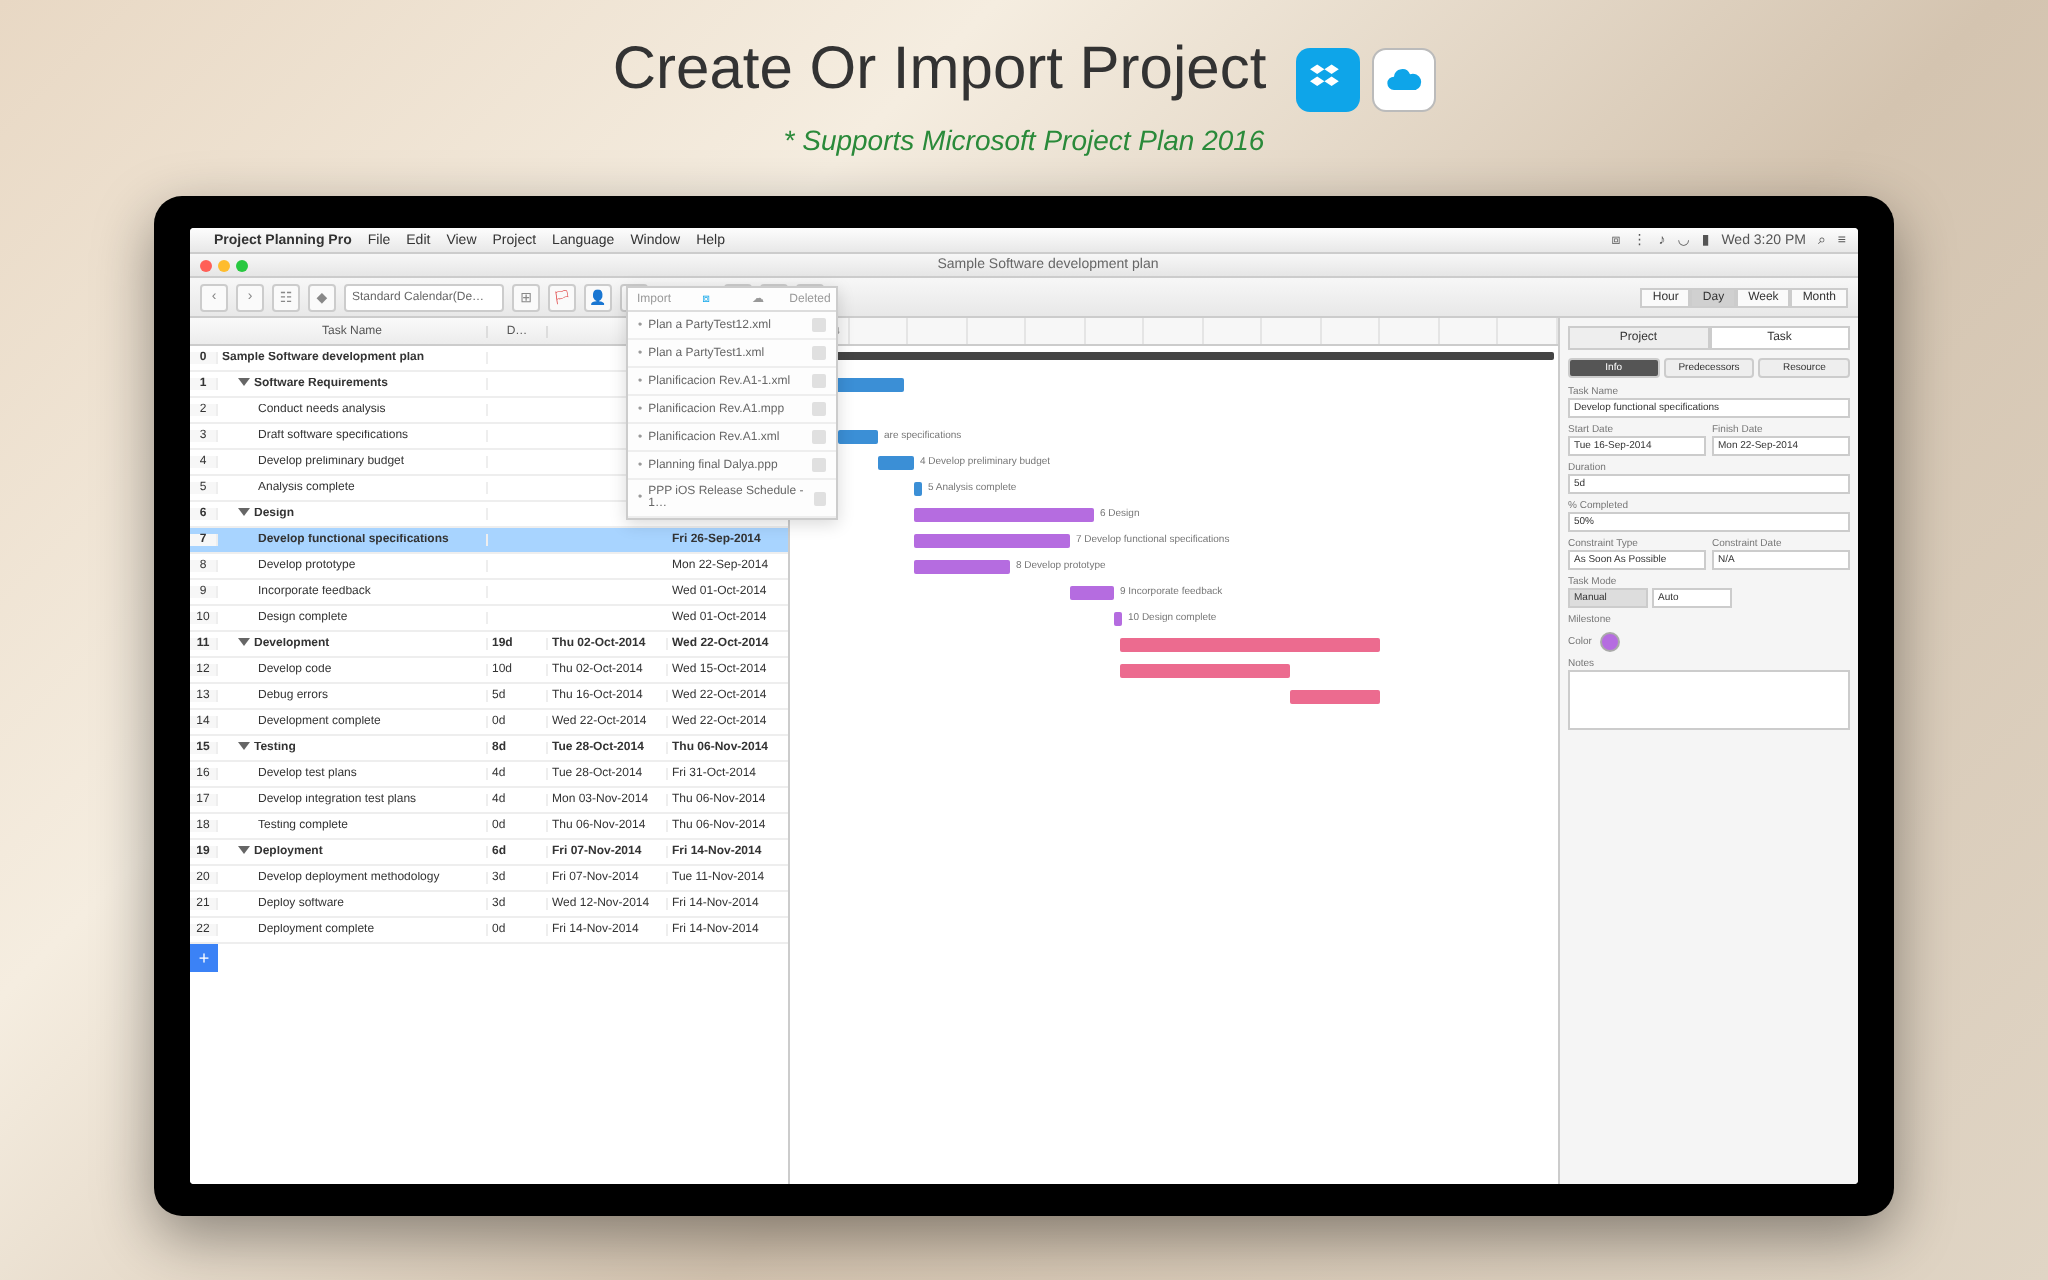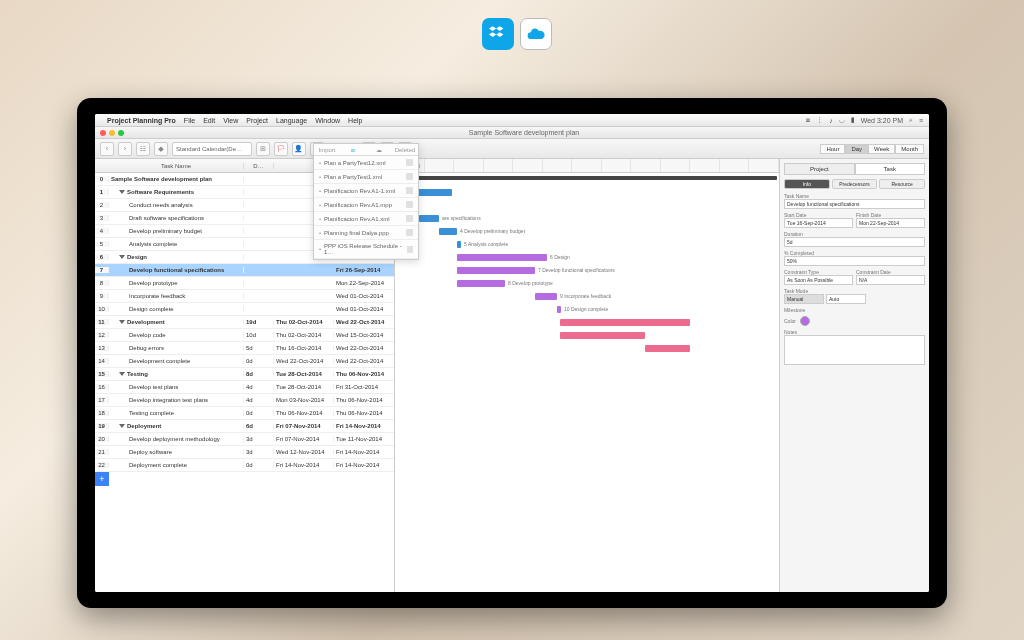--- a/index.html
+++ b/index.html
@@ -87,32 +87,34 @@
 .dd-tabs div { flex: 1; text-align: center; line-height: 12px; color: #999; }
 .dd-tabs .active { color: #0ea5e9; }
 .dd-item { padding: 3px 5px; border-bottom: 1px solid #eee; color: #666; display: flex; align-items: center; gap: 3px; }
 .dd-item::before { content: "•"; color: #999; }
 .dd-item-icon { width: 7px; height: 7px; background: #e0e0e0; border-radius: 1px; margin-left: auto; }
 </style>
 </head>
 <body>
 
 <div class="promo">
+  <h1>Create Or Import Project</h1>
   <span class="promo-icons">
     <span class="promo-icon db-icon">
       <svg width="18" height="18" viewBox="0 0 24 24" fill="#fff">
           <path d="M6 2l6 4-6 4-6-4 6-4zm12 0l6 4-6 4-6-4 6-4zM6 12l6 4-6 4-6-4 6-4zm12 0l6 4-6 4-6-4 6-4z" transform="scale(.8)"></path>
         </svg>
     </span>
     <span class="promo-icon cloud-icon">
       <svg width="20" height="20" viewBox="0 0 24 24" fill="#0ea5e9">
           <path d="M19 18H6a4 4 0 010-8 5 5 0 019.6-1.5A3.5 3.5 0 0119 18z"></path>
         </svg>
     </span>
   </span>
+  <div class="promo-sub">* Supports Microsoft Project Plan 2016</div>
 </div>
 
 <div class="monitor">
 <div class="screen">
 
   <div class="menubar">
     <span class="apple"></span>
     <span class="appname">Project Planning Pro</span>
     <span class="menu-item">File</span>
     <span class="menu-item">Edit</span>

